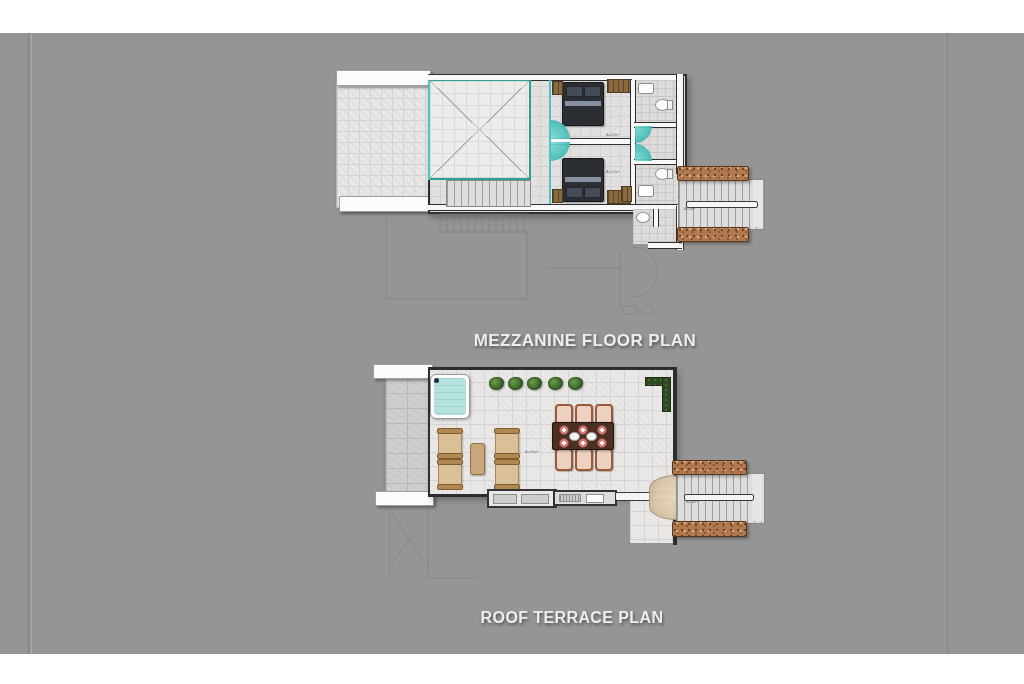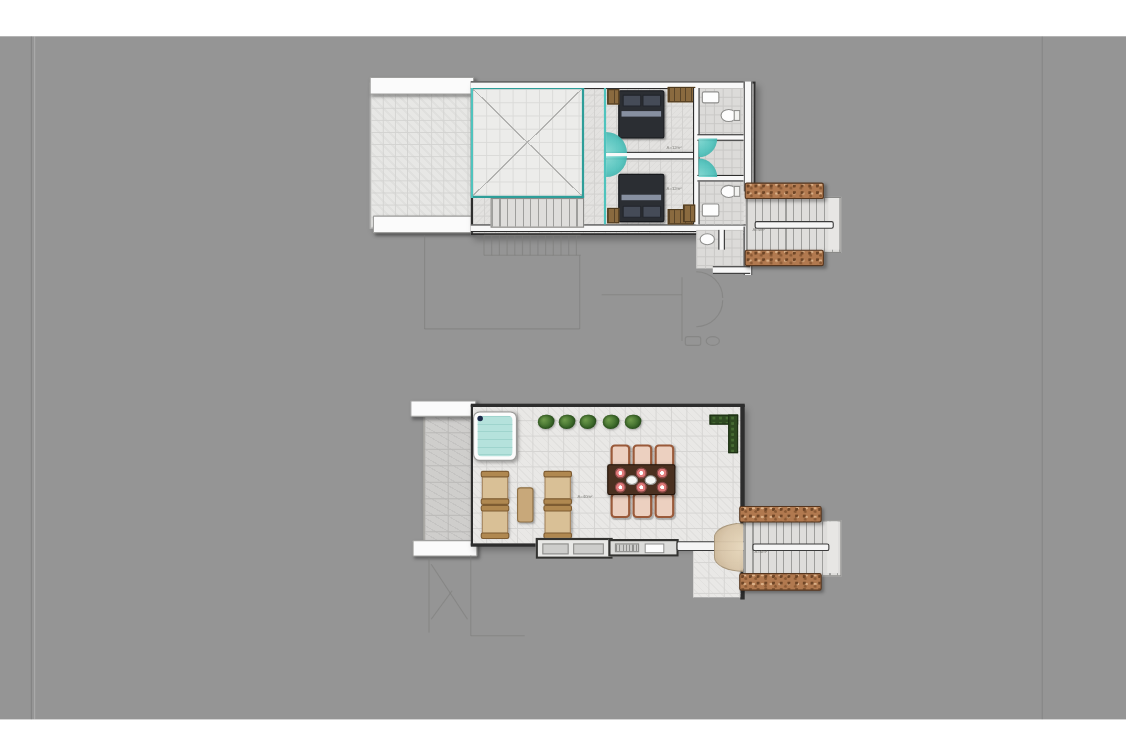--- a/index.html
+++ b/index.html
@@ -191,20 +191,21 @@
           <line x1="147" y1="22" x2="147" y2="89"></line>
         <line x1="167" y1="58" x2="240" y2="58"></line>
           <line x1="240" y1="42" x2="240" y2="100"></line>
         <path d="M253 37 A 24 24 0 0 1 277 61"></path>
         <path d="M253 87 A 24 24 0 0 0 277 63"></path>
         <rect x="243" y="96" width="14" height="8" rx="2"></rect>
         <ellipse cx="268" cy="100" rx="6" ry="4"></ellipse>
       </g>
     </svg>
 
+    <div class="abs label-plan" style="left:435px;top:331px;width:300px;font-size:17px">MEZZANINE FLOOR PLAN</div>
   </div>
 
   <div class="abs" style="inset:0">
 
     <div class="abs tileE shadowed" style="left:385px;top:377px;width:43px;height:114px"></div>
     <div class="abs planterbar" style="left:373px;top:364px;width:58px;height:13px"></div>
     <div class="abs planterbar" style="left:375px;top:491px;width:57px;height:13px"></div>
 
     <div class="abs tileD shadowed" style="left:428px;top:368px;width:248px;height:128px"></div>
     <div class="abs darkline" style="left:428px;top:367px;width:249px;height:3px"></div>
@@ -273,14 +274,15 @@
     <div class="abs tinylabel" style="left:686px;top:500px">A=4m²</div>
 
     <svg class="ghost" style="left:385px;top:505px" width="110" height="80" viewBox="0 0 110 80">
       <line x1="5" y1="2" x2="5" y2="70"></line>
       <line x1="43" y1="0" x2="43" y2="73"></line>
       <line x1="7" y1="8" x2="40" y2="58"></line>
       <line x1="7" y1="58" x2="26" y2="32"></line>
       <line x1="43" y1="73" x2="92" y2="73"></line>
     </svg>
 
+    <div class="abs label-plan" style="left:422px;top:609px;width:300px;font-size:16px">ROOF TERRACE PLAN</div>
   </div>
 </div>
 
 </body></html>

